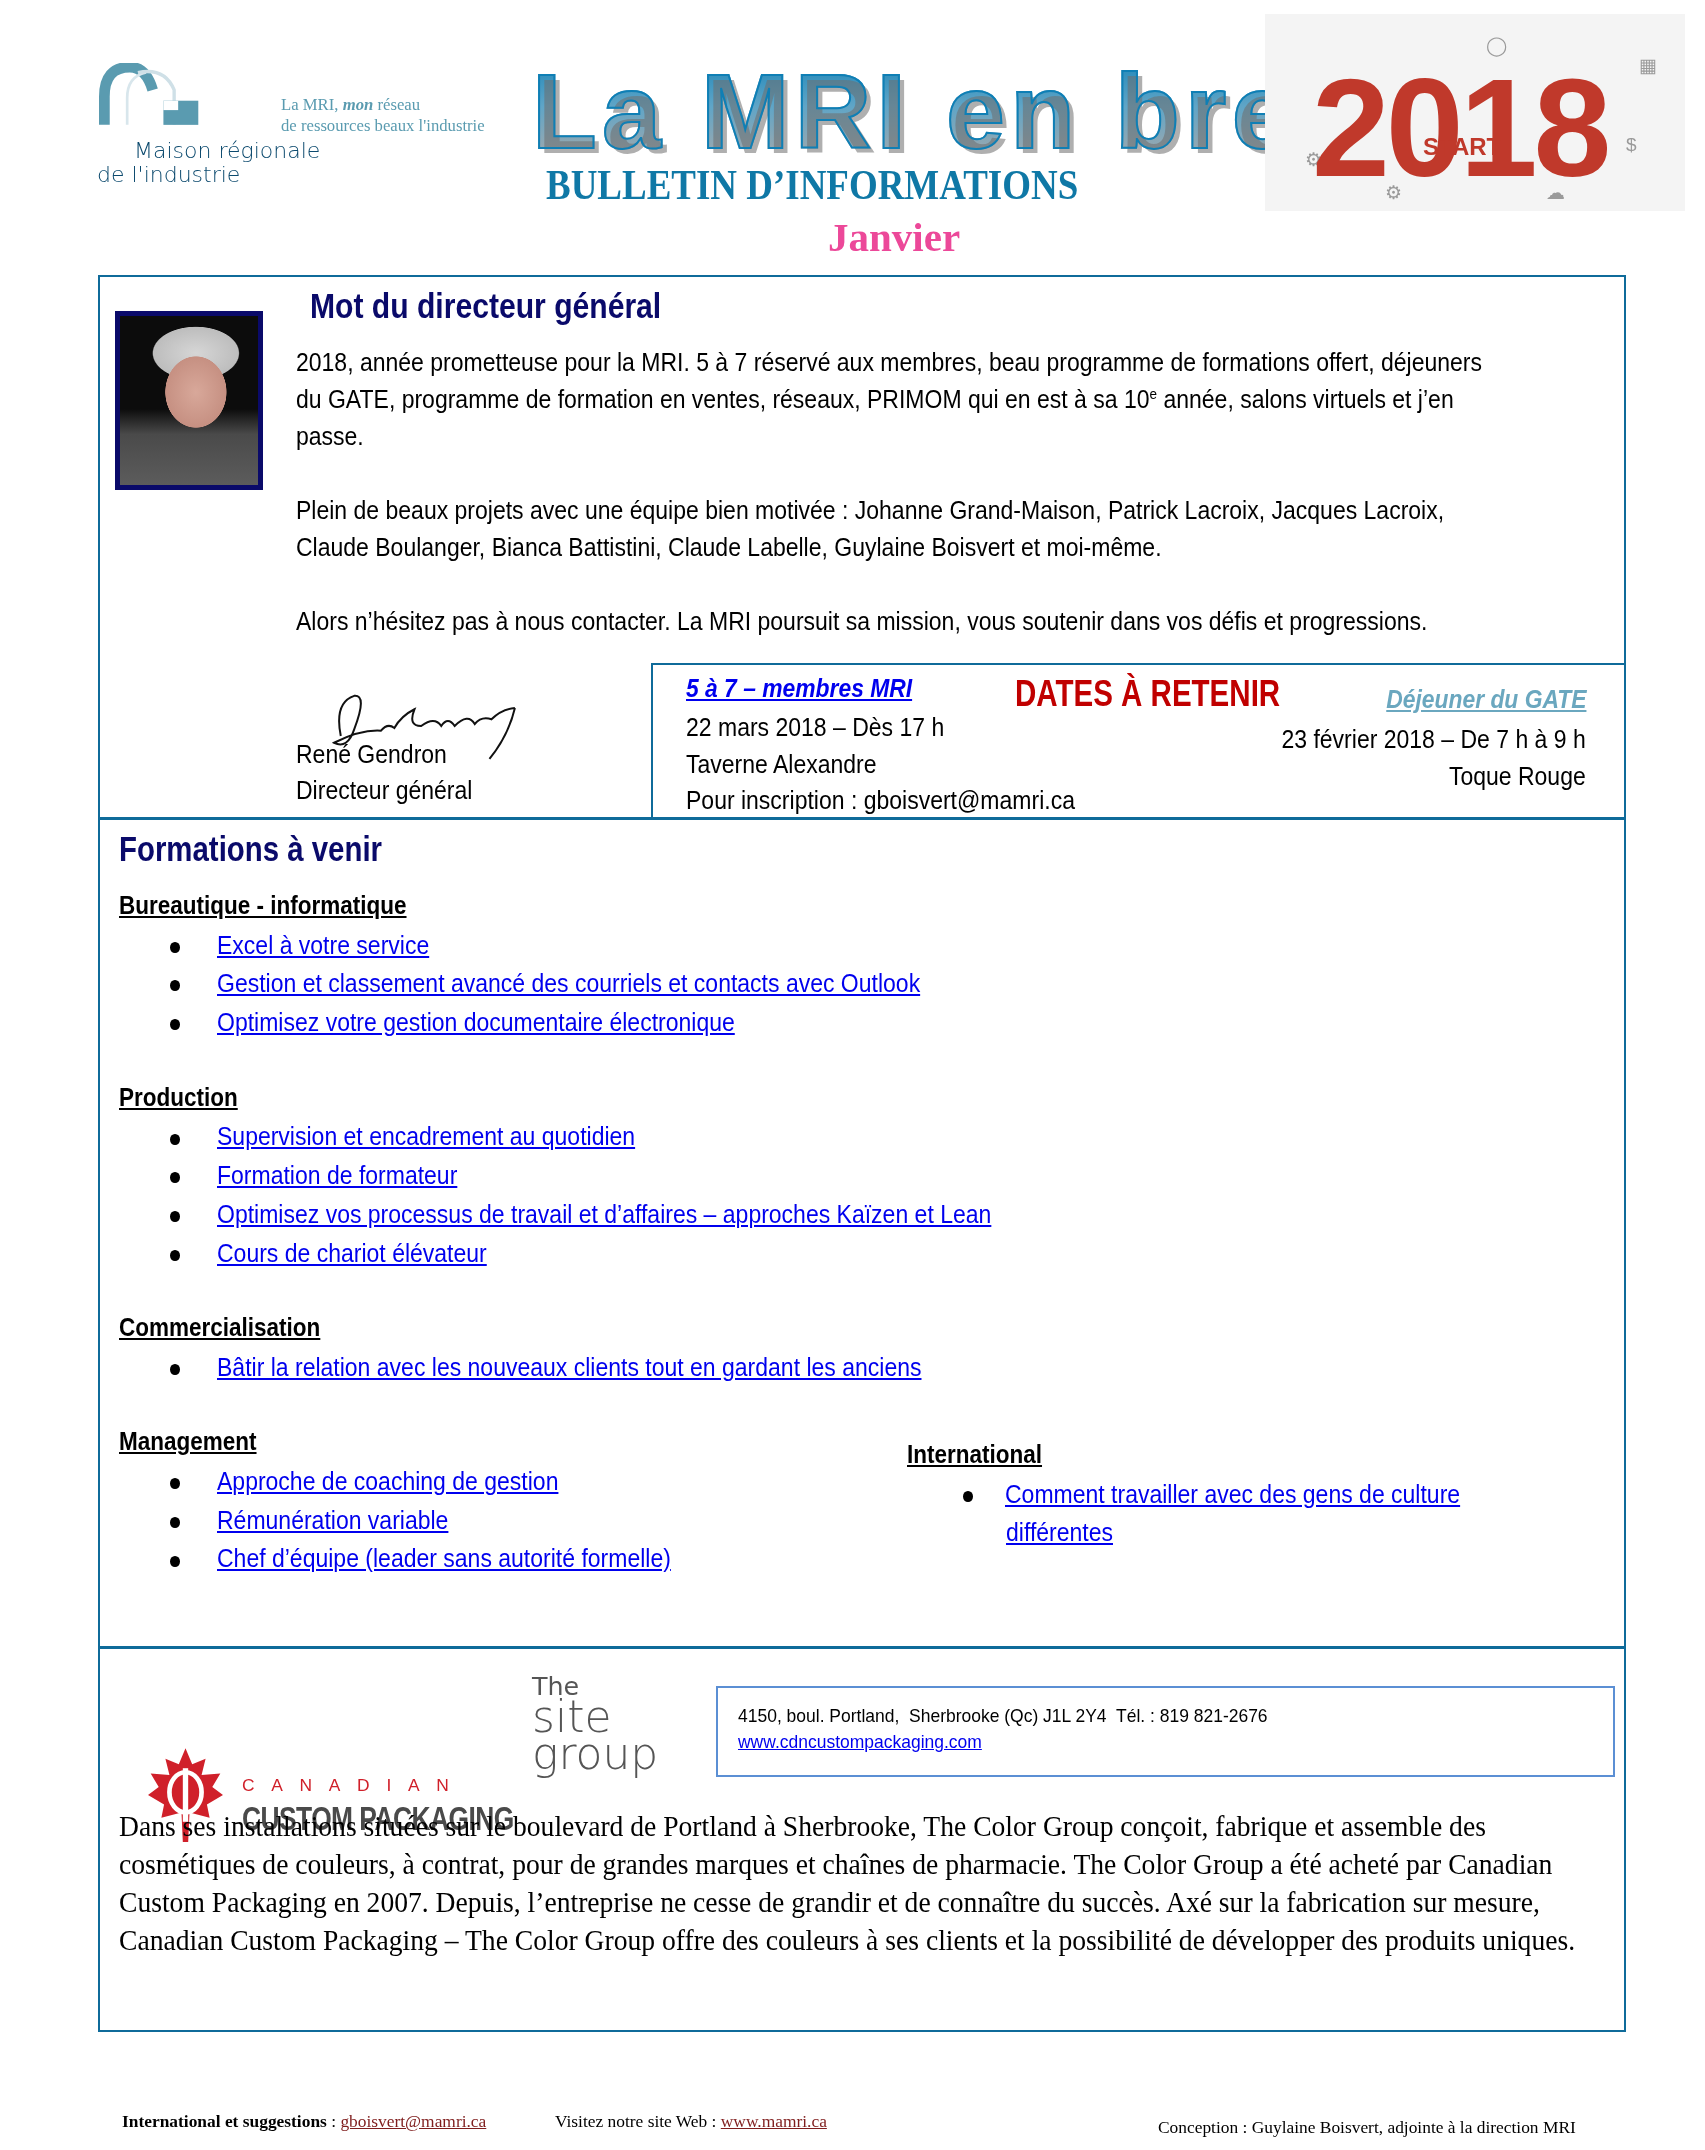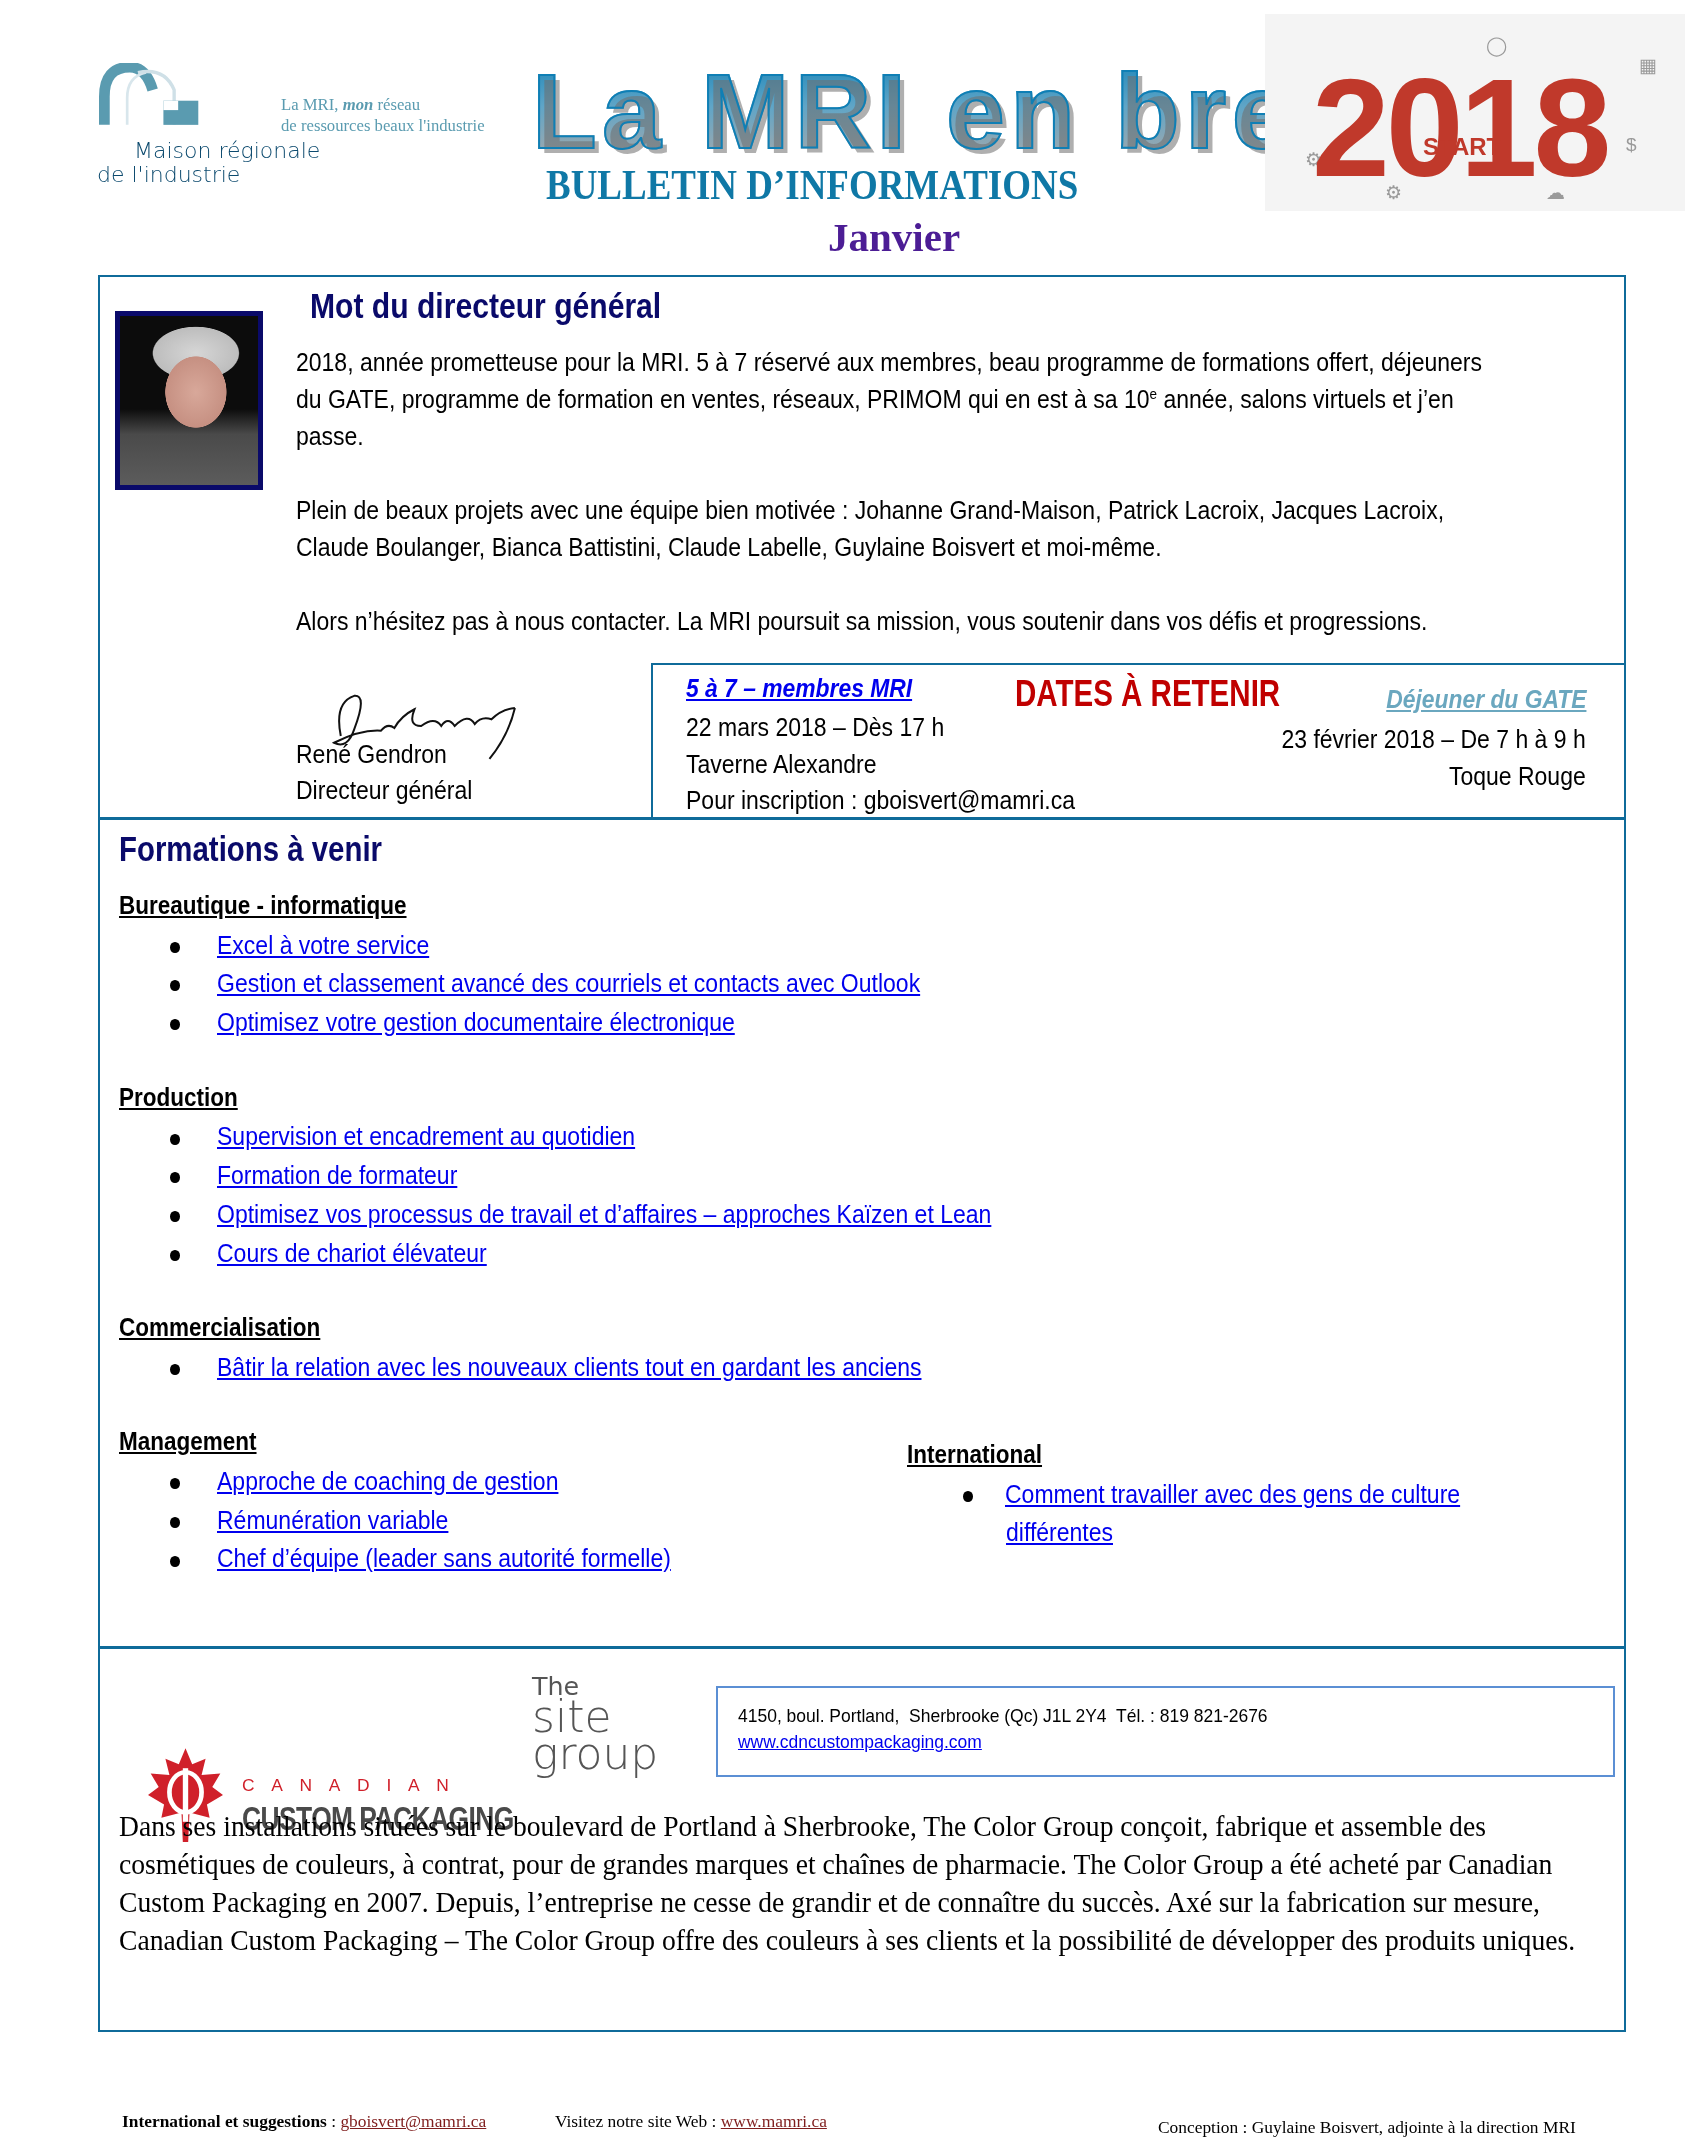--- a/index.html
+++ b/index.html
@@ -21,21 +21,21 @@
                 color: transparent;
                 background: linear-gradient(180deg, #1e86b8 0%, #5fa5c7 45%, #a9a9a9 100%);
                 -webkit-background-clip: text; background-clip: text;
                 -webkit-text-stroke: 2px #0f7fb5;
                 text-shadow: 5.3px 5.3px 0 rgba(110,110,110,0.55);
                 transform: scaleX(1.0); white-space: nowrap; }
   .bulletin { left: 546px; top: 163px; font-family: "Liberation Serif", serif;
               font-size: 42px; line-height: 44px; font-weight: bold; color: #0f78a6;
               white-space: nowrap; transform: scaleX(0.88); transform-origin: left top; }
   .month { left: 828px; top: 215px; font-family: "Liberation Serif", serif;
-           font-size: 41px; line-height: 44px; font-weight: bold; color: #4c1d95; }
+           font-size: 41px; line-height: 44px; font-weight: bold; color: #ec4899; }
 
   .hero-2018 { left: 1265px; top: 14px; width: 420px; height: 197px; background: #f4f4f4; overflow:hidden; }
   .hero-2018 .num { position: absolute; left: 47px; top: 47px; font-family:"Liberation Sans",sans-serif;
                     font-size: 140px; line-height: 134px; font-weight: bold; color: #c0392b;
                     letter-spacing: -4px; }
   .hero-2018 .start { position:absolute; left: 158px; top: 119px; font-size: 24px; font-weight:bold; color:#c0392b; }
   .hero-2018 .doodle { position:absolute; color:#9a9a9a; font-size: 19px; }
 
   
   .frame { left: 98px; top: 275px; width: 1528px; height: 1757px;

